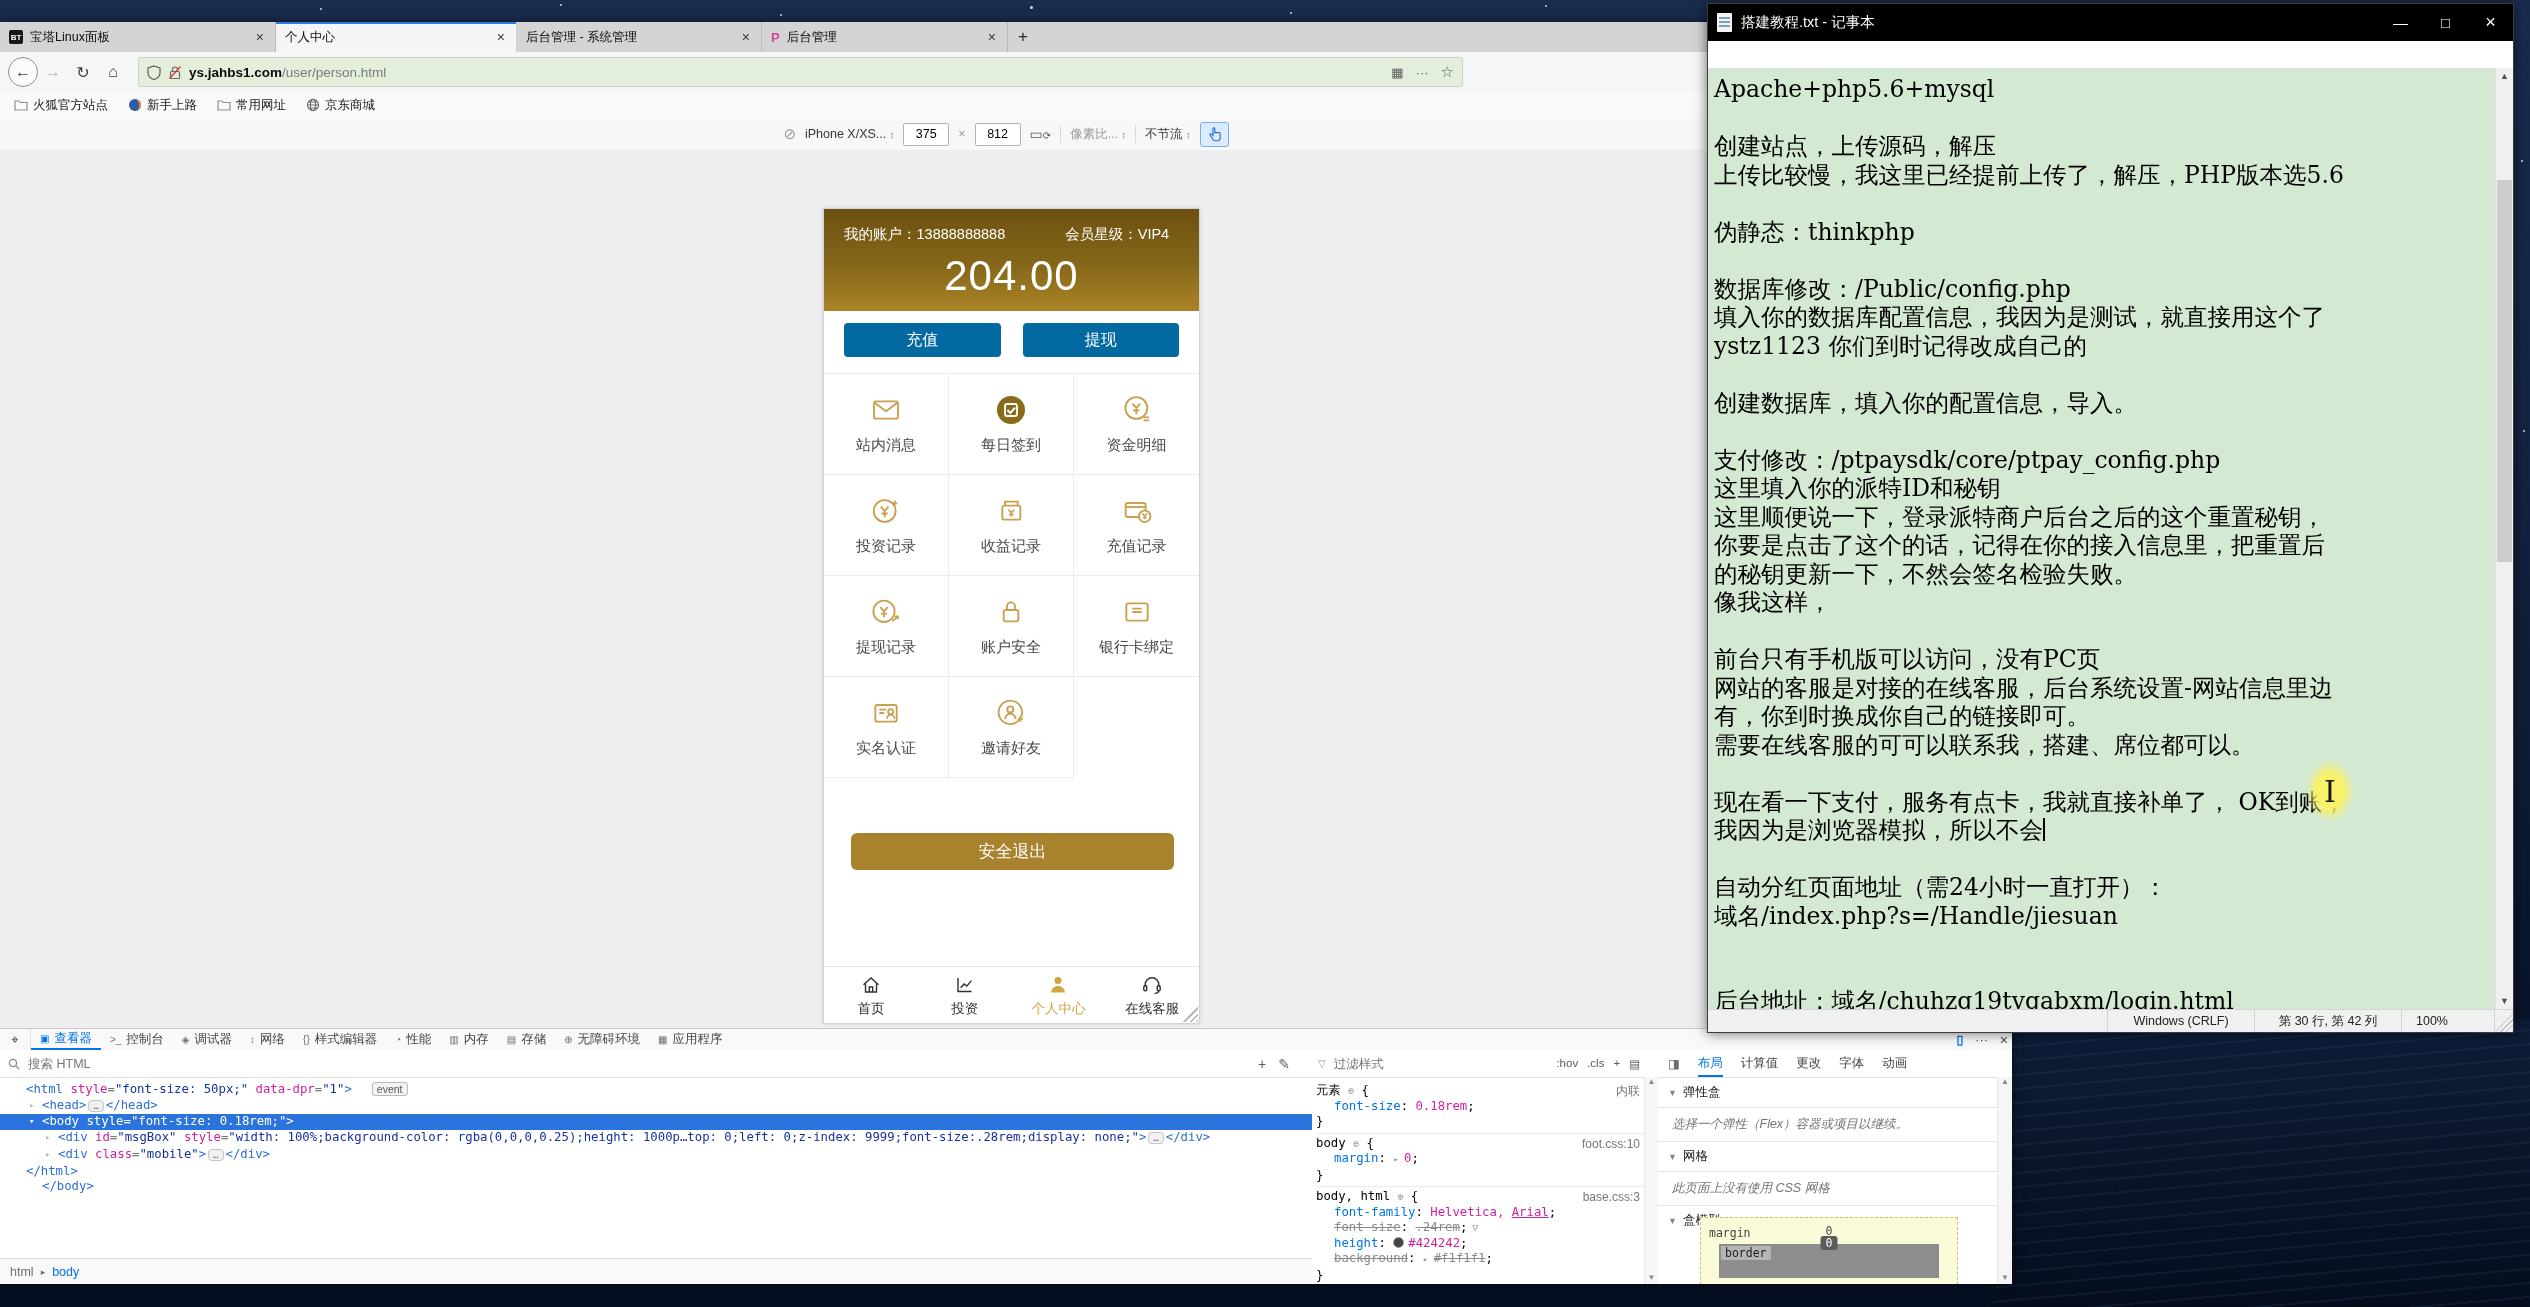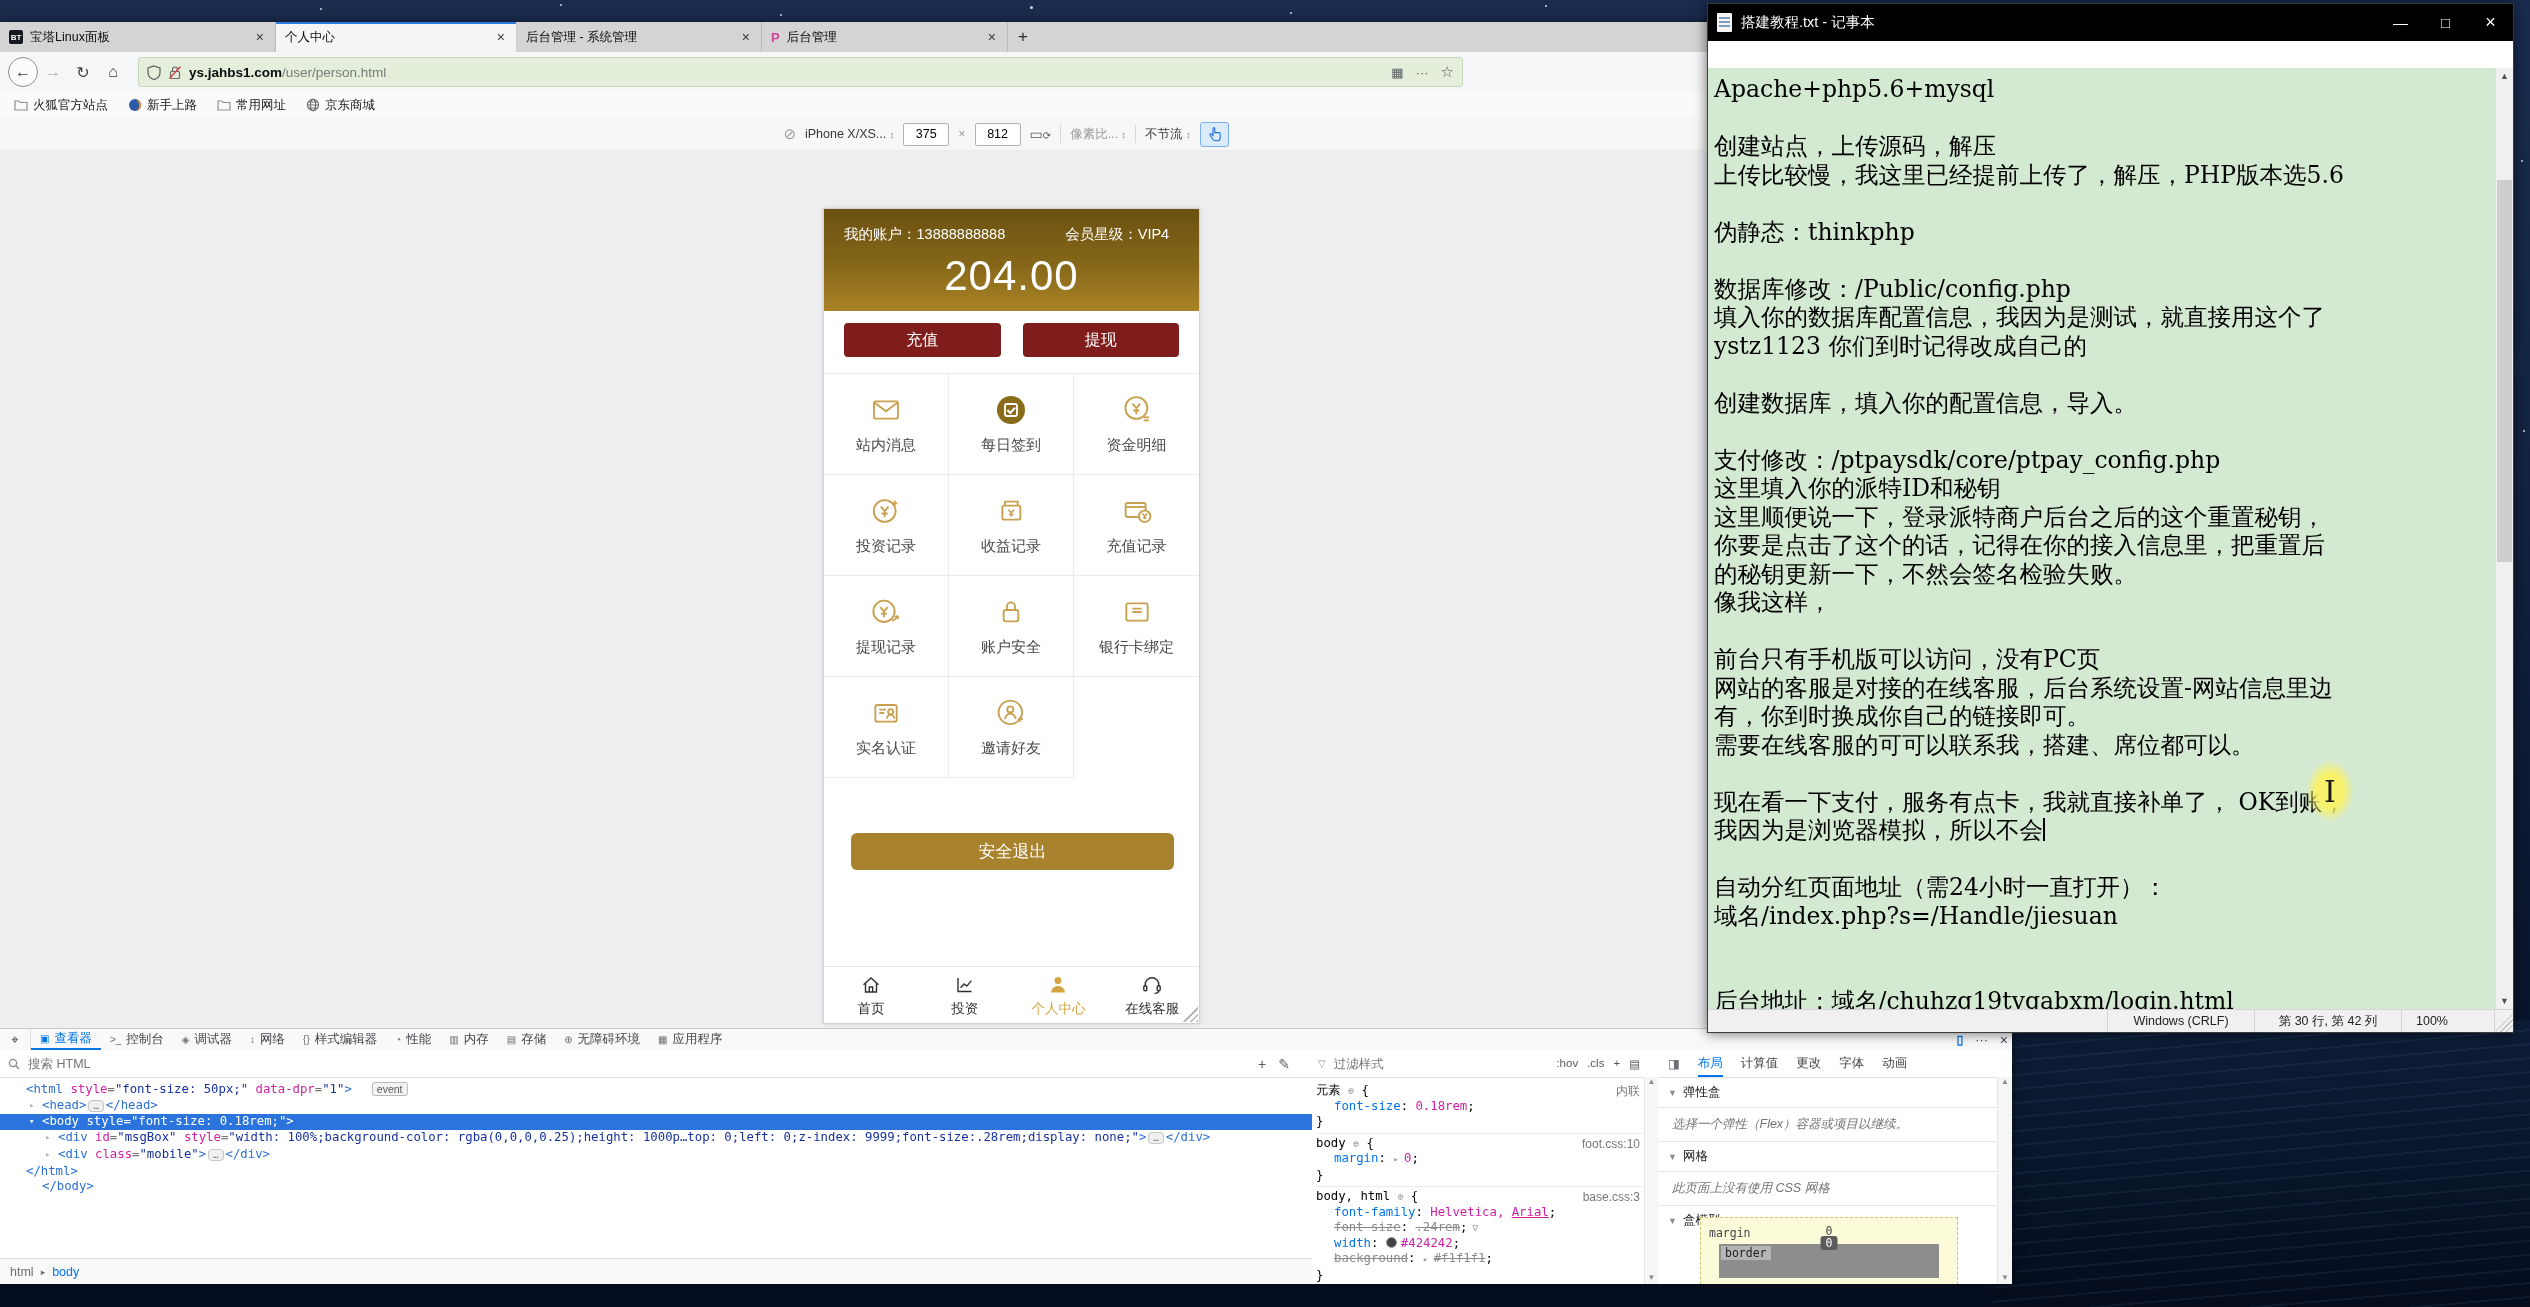--- a/index.html
+++ b/index.html
@@ -47,21 +47,21 @@
   .updn{font-size:9px;color:#737373;}
   
   .content{position:absolute;left:0;top:128px;width:100%;height:878px;background:#eeeef1;}
   .phone{position:absolute;left:823px;top:58px;width:377px;height:816px;background:#fff;
          border:1px solid #d3d3d7;box-shadow:0 0 4px rgba(0,0,0,.12);box-sizing:border-box;}
   .ph-head{position:absolute;left:0;top:0;width:100%;height:102px;
            background:linear-gradient(180deg,#6b500f 0%,#86671a 55%,#aa8326 100%);color:#fff;}
   .ph-head .row1{display:flex;padding:16px 20px 0 20px;font-size:14.5px;gap:60px;}
   .ph-balance{text-align:center;font-size:42px;margin-top:8px;letter-spacing:1px;}
   .ph-btns{position:absolute;left:0;top:114px;width:100%;display:flex;padding:0 20px;gap:22px;box-sizing:border-box;}
-  .ph-btn{flex:1;height:34px;background:#7f1d1d;border-radius:4px;color:#fff;font-size:16px;
+  .ph-btn{flex:1;height:34px;background:#0369a1;border-radius:4px;color:#fff;font-size:16px;
           display:flex;align-items:center;justify-content:center;}
   .ph-grid{position:absolute;left:0;top:164px;width:100%;display:grid;grid-template-columns:1fr 1fr 1fr;
            border-top:1px solid #ececec;}
   .cell{height:100px;display:flex;flex-direction:column;align-items:center;justify-content:center;gap:10px;
         border-bottom:1px solid #ececec;}
   .cell.bR{border-right:1px solid #ececec;}
   .cell.empty{border:none;}
   .cell .lbl{font-size:15px;color:#4a4a4a;}
   .ph-logout{position:absolute;left:27px;top:624px;width:323px;height:37px;background:#a9822e;border-radius:6px;
              color:#fff;font-size:17px;display:flex;align-items:center;justify-content:center;}
@@ -529,21 +529,21 @@
             <div><span>body </span><span class="gear">⊕</span><span> {</span></div>
             <span class="src">foot.css:10</span>
             <div class="pline"><span class="pn">margin</span><span>: </span><span class="expv">▸ </span><span class="pv">0</span><span>;</span></div>
             <div>}</div>
           </div>
           <div class="rule">
             <div><span>body, html </span><span class="gear">⊕</span><span> {</span></div>
             <span class="src">base.css:3</span>
             <div class="pline"><span class="pn">font-family</span><span>: </span><span class="pv">Helvetica, </span><span class="pv u">Arial</span><span>;</span></div>
             <div class="pline struck"><span class="pn">font-size</span><span>: </span><span class="pv">.24rem</span><span>;</span><span class="fun">▽</span></div>
-            <div class="pline"><span class="pn">width</span><span>: </span><span class="swatch" style="background: rgb(66, 66, 66);"></span><span class="pv">#424242</span><span>;</span></div>
+            <div class="pline"><span class="pn">height</span><span>: </span><span class="swatch" style="background: rgb(66, 66, 66);"></span><span class="pv">#424242</span><span>;</span></div>
             <div class="pline struck"><span class="pn">background</span><span>: </span><span class="expv">▸ </span><span class="pv">#f1f1f1</span><span>;</span></div>
             <div>}</div>
           </div>
         </div>
       <div class="st-scroll"><span class="up">▲</span><span class="dn">▼</span></div>
     </div>
 
     <div class="lay-pane">
       <div class="lay-tabs">
         <span style="color:#6f6f74;">◨</span>

